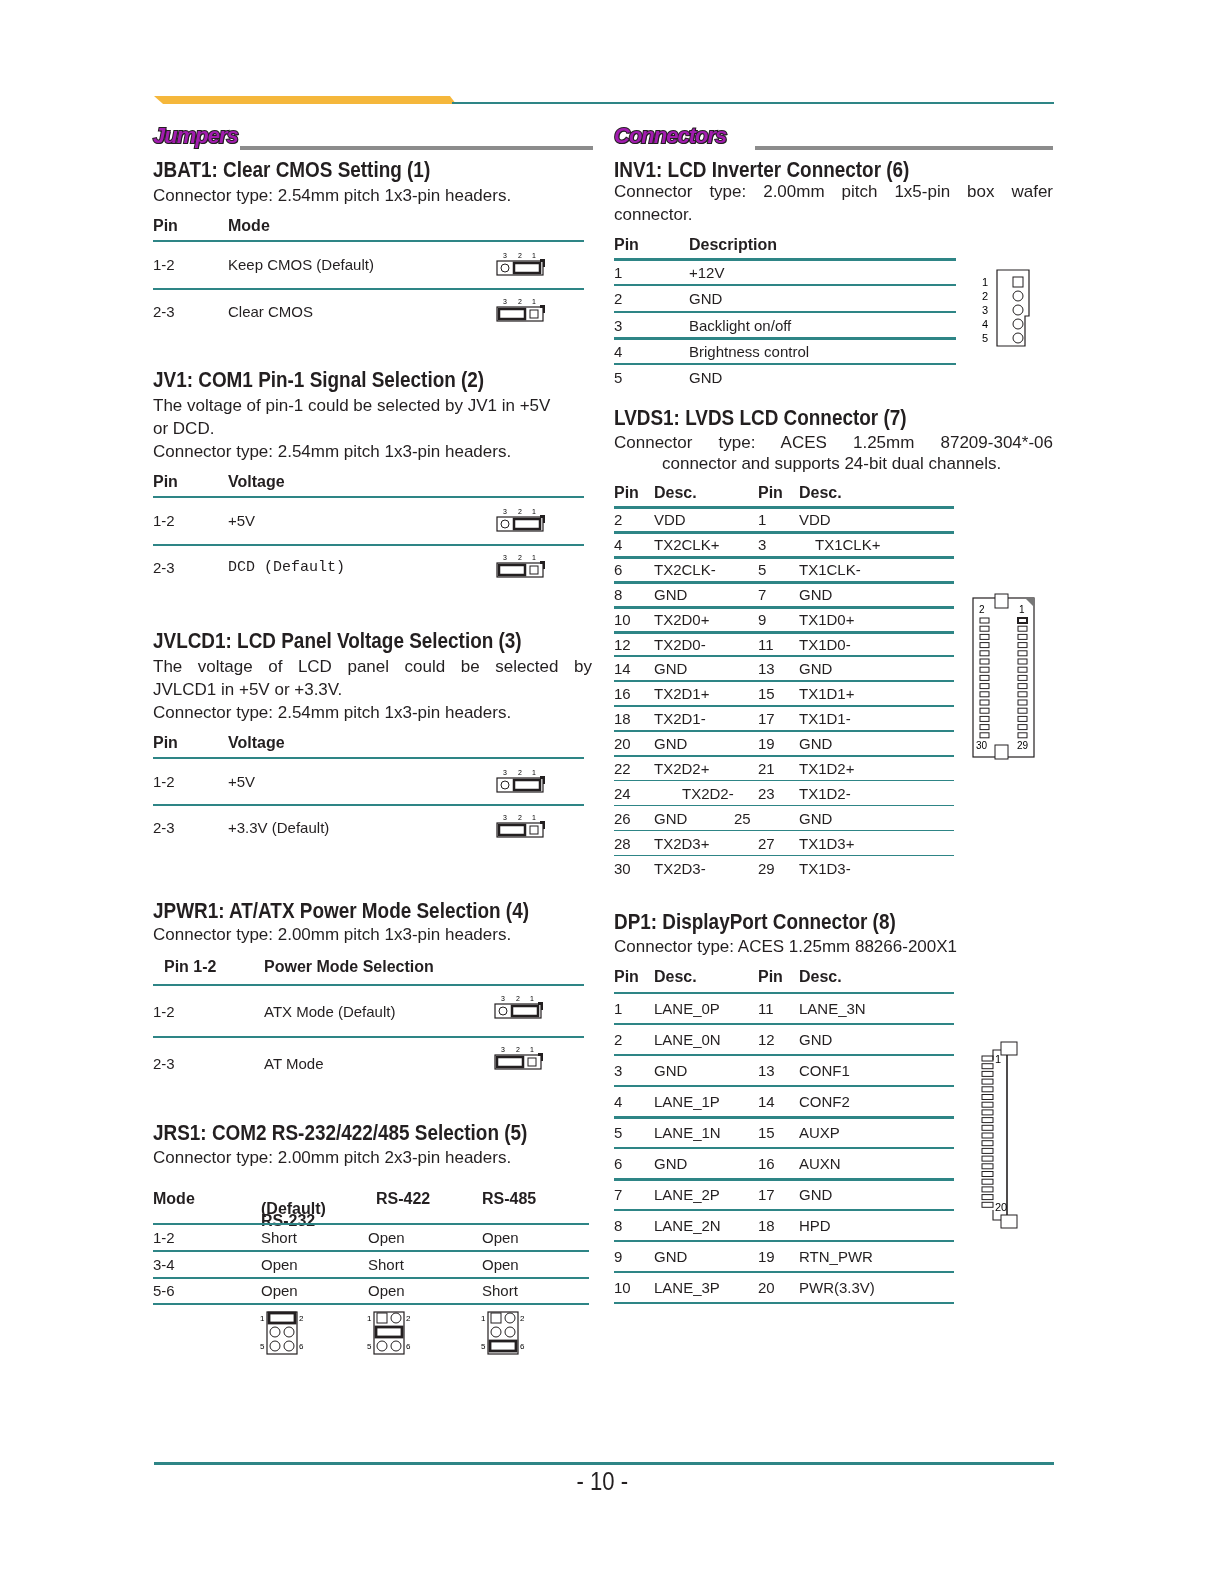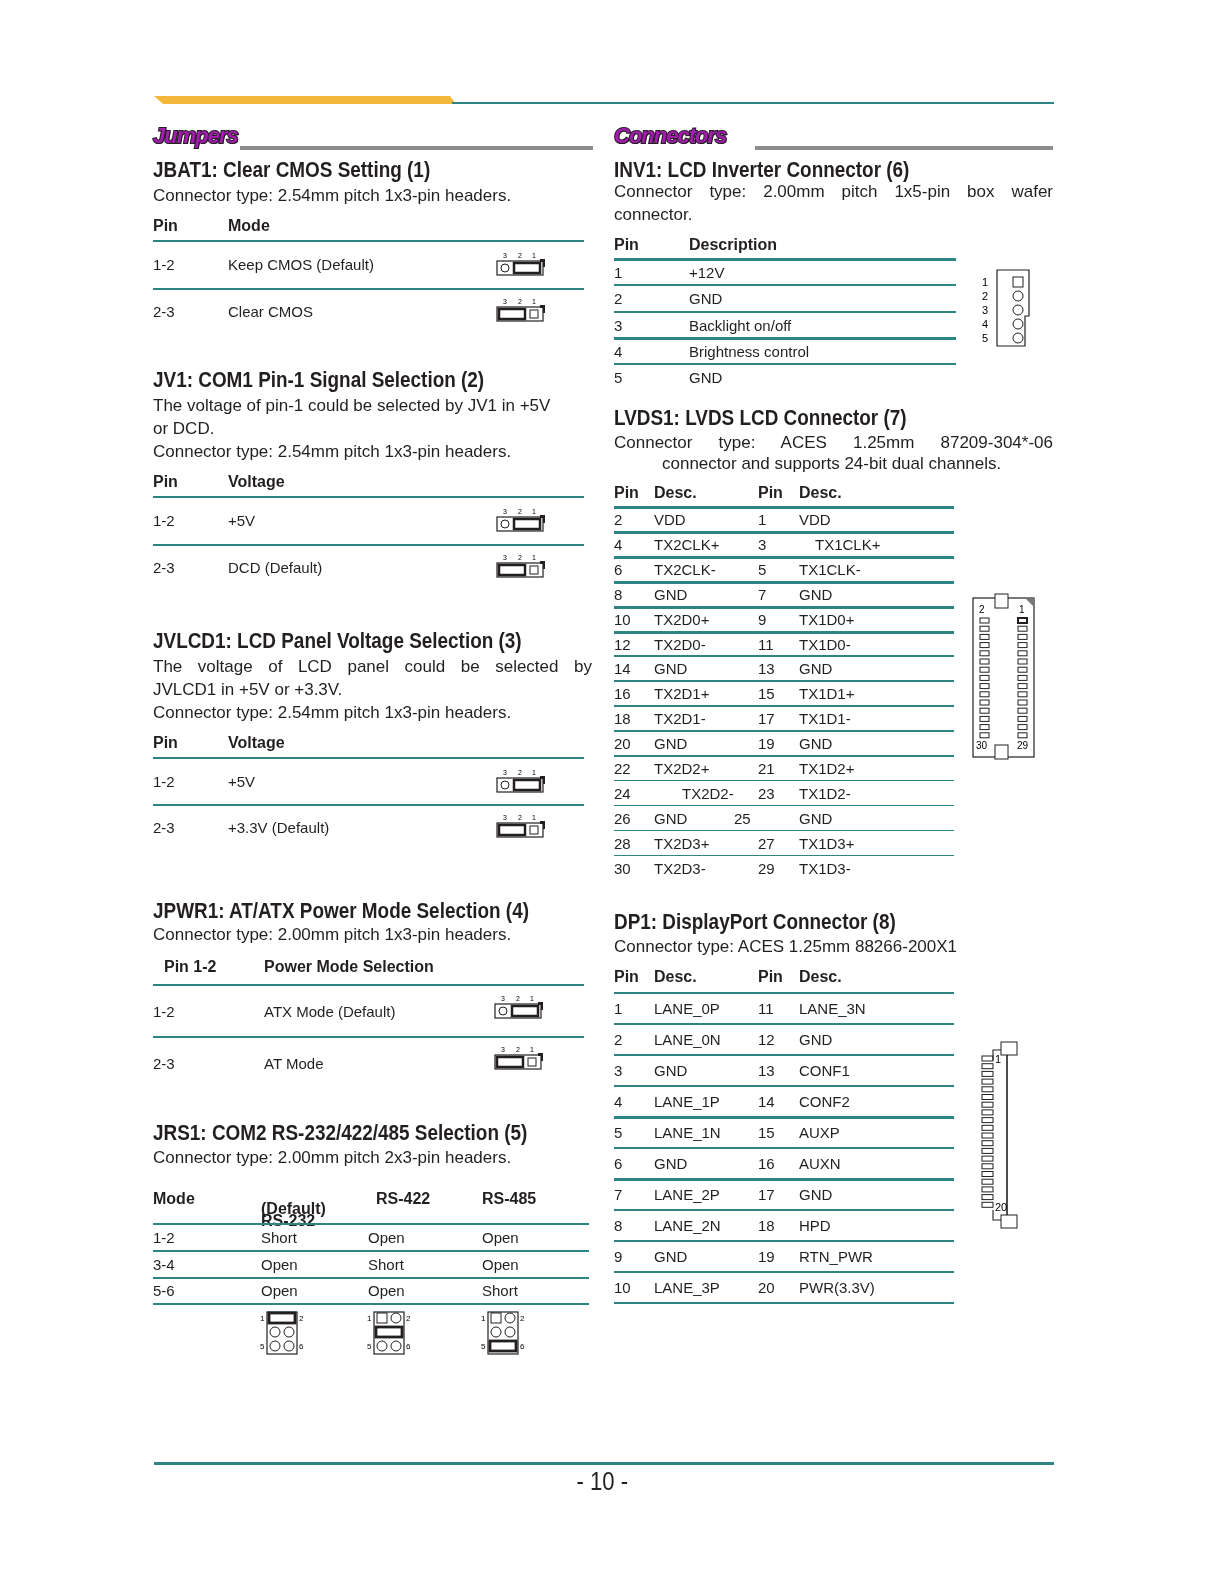--- a/index.html
+++ b/index.html
@@ -77,21 +77,21 @@
       <text x="7" y="8" font-size="7" font-family="Liberation Sans, sans-serif">3</text>
       <text x="22" y="8" font-size="7" font-family="Liberation Sans, sans-serif">2</text>
       <text x="36" y="8" font-size="7" font-family="Liberation Sans, sans-serif">1</text>
       <rect x="1" y="11" width="46" height="14" fill="none" stroke="#231f20" stroke-width="1.2"></rect>
       <path d="M44 9 h5 v8 h-2 v-5 h-3 z" fill="#231f20"></path>
       <circle cx="9" cy="18" r="4" fill="none" stroke="#231f20" stroke-width="1"></circle>
       <rect x="18" y="13" width="26" height="10" fill="none" stroke="#231f20" stroke-width="2.5"></rect>
     </svg></div>
 <div class="abs rule-thin" style="left:153px;top:544px;width:431px;"></div>
 <div class="abs td" style="left:153px;top:559px;">2-3</div>
-<div class="abs td" style="left:228px;top:559px;">DCD (Default)</div>
+<div class="abs td" style="left:228px;top:559px;font-family:Liberation Mono, monospace;">DCD (Default)</div>
 <div class="abs jumper" style="left:496px;top:552px;"><svg width="52" height="28">
       <text x="7" y="8" font-size="7" font-family="Liberation Sans, sans-serif">3</text>
       <text x="22" y="8" font-size="7" font-family="Liberation Sans, sans-serif">2</text>
       <text x="36" y="8" font-size="7" font-family="Liberation Sans, sans-serif">1</text>
       <rect x="1" y="11" width="46" height="14" fill="none" stroke="#231f20" stroke-width="1.2"></rect>
       <path d="M44 9 h5 v8 h-2 v-5 h-3 z" fill="#231f20"></path>
       <rect x="3" y="13" width="26" height="10" fill="none" stroke="#231f20" stroke-width="2.5"></rect>
       <rect x="34" y="14" width="8" height="8" fill="none" stroke="#231f20" stroke-width="1"></rect>
     </svg></div>
 

